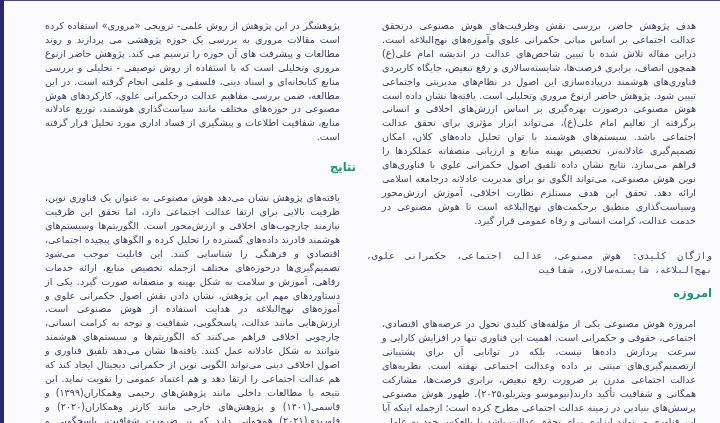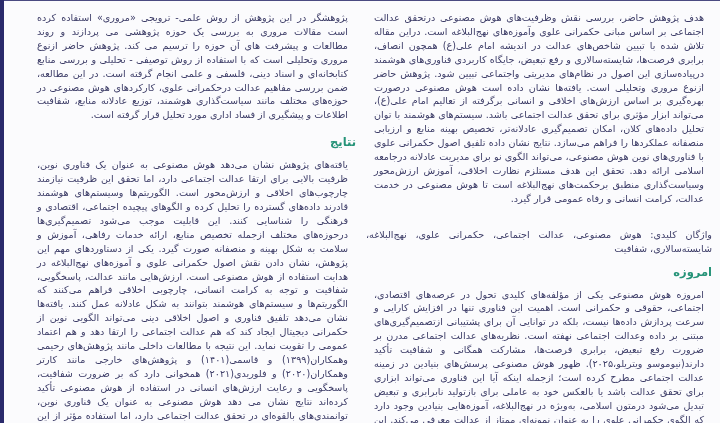--- a/index.html
+++ b/index.html
@@ -35,22 +35,22 @@
     position: absolute;
     top: 3px;
     color: #3b3b66;
     font-size: 9.6px;
     line-height: 13.9px;
     text-align: justify;
     direction: rtl;
   }
   .col-right { right: 8px;  width: 346px; }
   .col-left  { left: 29px;  width: 327px; }
-  .para { margin: 8px; }
-  .keywords { margin: 22px 0 0 0; }
+  .para { margin: 16px; }
+  .keywords { margin: 22px 0 0 0; font-family: Liberation Mono, monospace; }
   .section-heading {
     margin: 9px 0 5px 0;
     color: #259378;
     font-weight: bold;
     font-size: 11.5px;
     line-height: 15px;
     text-align: right;
   }
   .col-left .section-heading { margin-top: 13px; margin-bottom: 7px; }
 </style>

